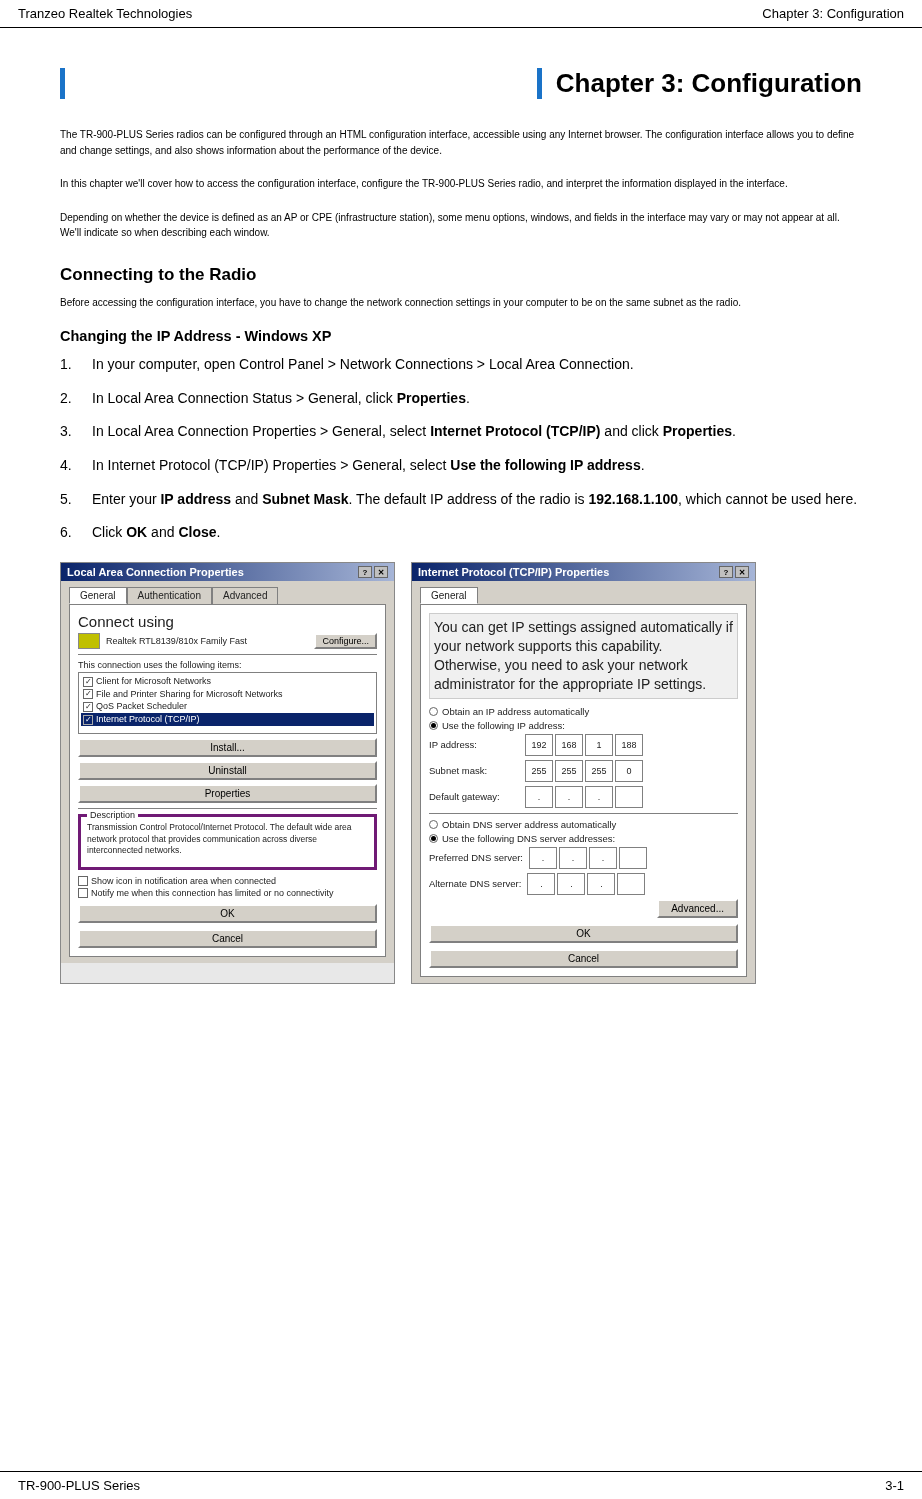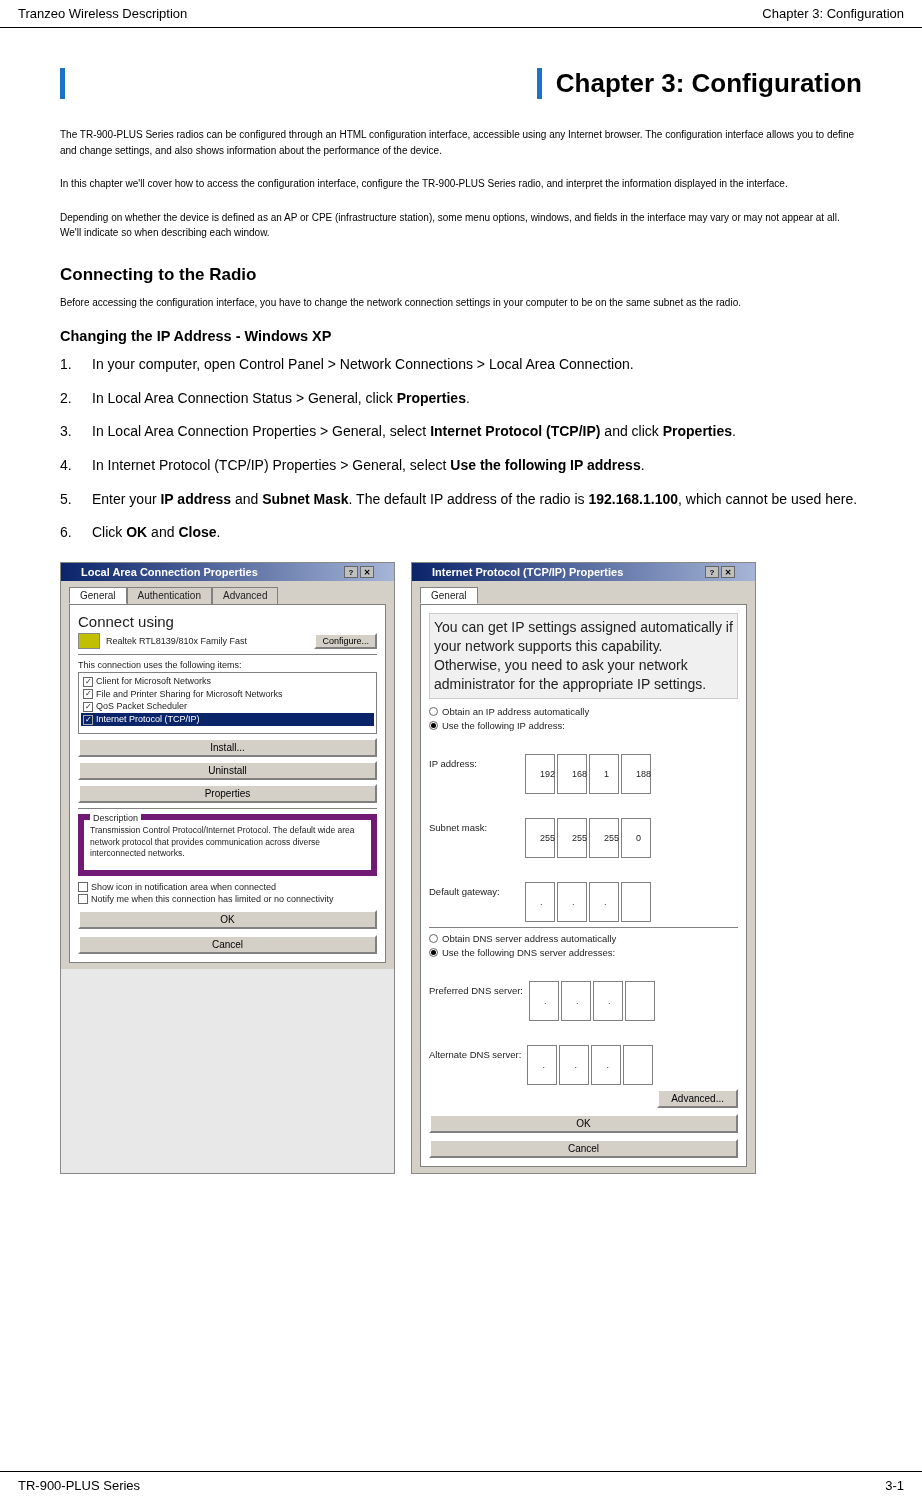--- a/index.html
+++ b/index.html
@@ -100,21 +100,21 @@
       position: relative;
       font-size: 10px;
       color: #222;
       overflow: hidden;
     }
     .win-titlebar {
       background: linear-gradient(to right, #0a246a, #a6b5d7);
       color: #fff;
       font-size: 11px;
       font-weight: bold;
-      padding: 3px 20px;
+      padding: 3px 6px;
       display: flex;
       justify-content: space-between;
       align-items: flex-end;
     }
     .win-titlebar-btns {
       display: flex;
       gap: 2px;
     }
     .win-btn {
       width: 14px;
@@ -151,21 +151,21 @@
       z-index: 2;
       position: relative;
     }
     .win-panel {
       background: #fff;
       border: 1px solid #808080;
       padding: 8px;
       font-size: 10px;
     }
     .win-group {
-      border: 6px solid #701a75;
+      border: 3px solid #701a75;
       padding: 5px 6px;
       margin-bottom: 6px;
       position: relative;
     }
     .win-group-label {
       position: absolute;
       top: -7px;
       left: 6px;
       background: #fff;
       padding: 0 3px;
@@ -222,22 +222,21 @@
     .tcpip-input-group {
       display: flex;
       gap: 2px;
     }
     .tcpip-input {
       width: 28px;
       border: 1px solid #808080;
       background: #fff;
       text-align: center;
       font-size: 9px;
-      padding: 14px;
-      margin-top: 20px;
+      padding: 5px;
     }
     .radio-row {
       display: flex;
       align-items: center;
       gap: 4px;
       margin-bottom: 3px;
       font-size: 9.5px;
     }
     .radio-btn {
       width: 9px;
@@ -271,21 +270,21 @@
       height: 16px;
       background: #c0c000;
       border: 1px solid #888;
       position: relative;
     }
   </style>
 </head>
 <body>
 
 <div class="page-header">
-  <span>Tranzeo Wireless Description</span>
+  <span>Tranzeo Realtek Technologies</span>
   <span>Chapter 3: Configuration</span>
 </div>
 
 <div class="content">
 
   <div class="chapter-title">
     <span class="chapter-title-inner">Chapter 3: Configuration</span>
   </div>
 
   <p class="body-text">The TR-900-PLUS Series radios can be configured through an HTML configuration interface, accessible using any Internet browser. The configuration interface allows you to define and change settings, and also shows information about the performance of the device.</p>

